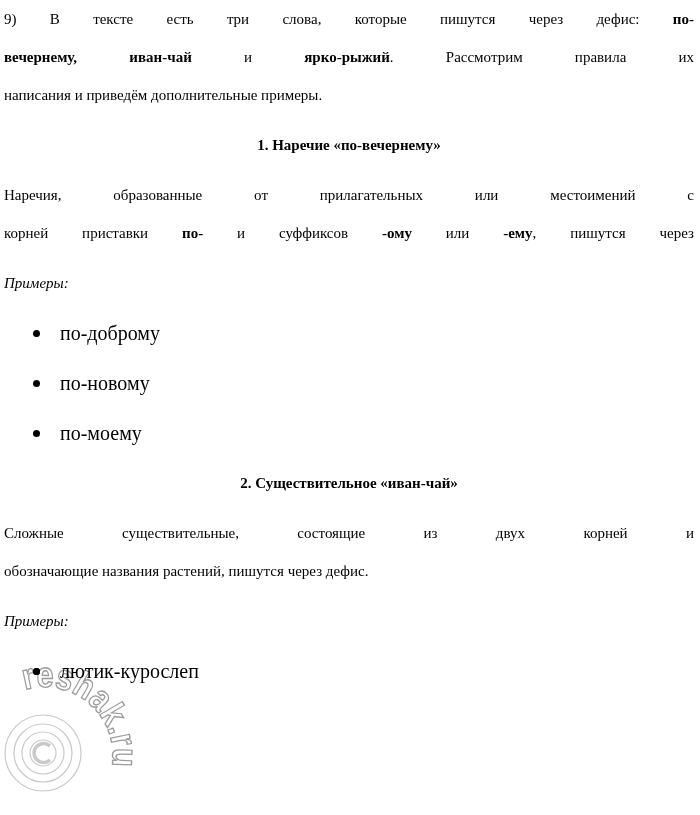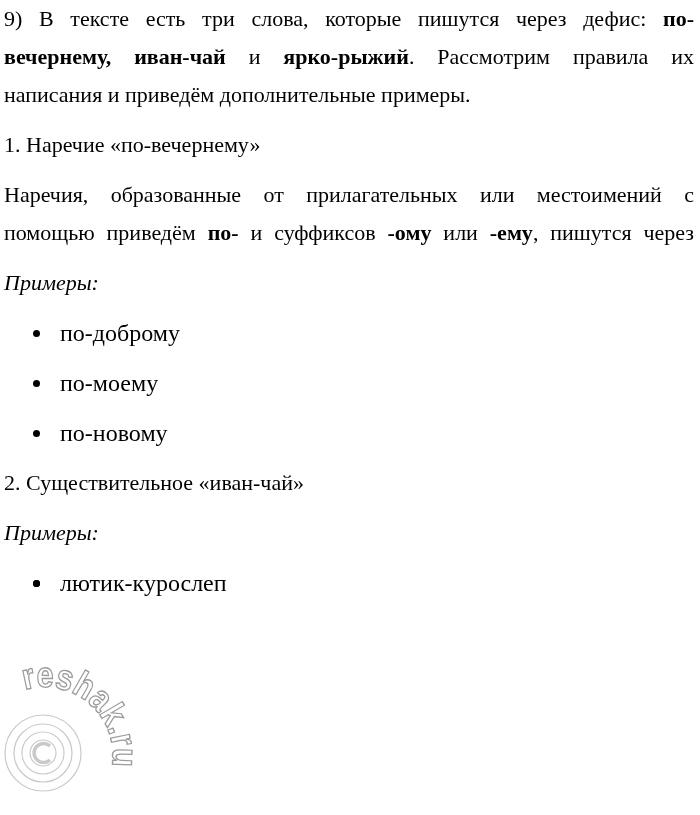--- a/index.html
+++ b/index.html
@@ -7,32 +7,32 @@
     width: 700px; height: 815px; overflow: hidden;
     font-family: "Liberation Serif", serif;
     color: #000000;
   }
   .doc { position: relative; width: 700px; height: 815px; }
 
   
   .watermark { position: absolute; left: 0; top: 640px; z-index: 0; }
   .content { position: relative; z-index: 1; padding: 0 6px 0 4px; }
 
-  .para, .heading, .label { font-size: 22px; line-height: 38px; margin: 0 0 12px 0; }
-  .heading { font-weight: normal; }
+  .para, .heading, .label { font-size: 15px; line-height: 38px; margin: 0 0 12px 0; }
+  .heading { font-weight: bold; text-align: center; }
   .label { font-style: italic; }
 
   .line { text-align: justify; text-align-last: justify; }
   .line.last { text-align: center; text-align-last: left; }
   .b { font-weight: bold; }
 
   .list { margin: 0 0 12px 0; }
   .li {
     position: relative; padding-left: 56px;
-    font-size: 24px; line-height: 38px; margin: 0 0 12px 0;
+    font-size: 20px; line-height: 38px; margin: 0 0 12px 0;
   }
   .dot {
     position: absolute; left: 29px; top: 16px;
     width: 7px; height: 7px; border-radius: 50%; background: #000;
   }
 </style>
 </head>
 <body>
 
 <div class="doc">
@@ -55,33 +55,37 @@
     <div class="para">
         <div class="line"><span>9) В тексте есть три слова, которые пишутся через дефис: </span><span class="b">по-</span></div>
         <div class="line"><span class="b">вечернему,</span><span> </span><span class="b">иван-чай</span><span> и </span><span class="b">ярко-рыжий</span><span>. Рассмотрим правила их</span></div>
         <div class="line last"><span>написания и приведём дополнительные примеры.</span></div>
       </div>
 
     <div class="heading">1. Наречие «по-вечернему»</div>
 
     <div class="para">
         <div class="line"><span>Наречия, образованные от прилагательных или местоимений с</span></div>
-        <div class="line"><span>помощью приведём </span><span class="b">по-</span><span> и суффиксов </span><span class="b">-ому</span><span> или </span><span class="b">-ему</span><span>, пишутся через</span></div>
+        <div class="line"><span>корней приставки </span><span class="b">по-</span><span> и суффиксов </span><span class="b">-ому</span><span> или </span><span class="b">-ему</span><span>, пишутся через</span></div>
       </div>
 
     <div class="label">Примеры:</div>
 
     <div class="list">
         <div class="li"><span class="dot"></span><span>по-доброму</span></div>
+        <div class="li"><span class="dot"></span><span>по-новому</span></div>
         <div class="li"><span class="dot"></span><span>по-моему</span></div>
-        <div class="li"><span class="dot"></span><span>по-новому</span></div>
       </div>
 
     <div class="heading">2. Существительное «иван-чай»</div>
 
+    <div class="para">
+        <div class="line"><span>Сложные существительные, состоящие из двух корней и</span></div>
+        <div class="line last"><span>обозначающие названия растений, пишутся через дефис.</span></div>
+      </div>
 
     <div class="label">Примеры:</div>
 
     <div class="list">
         <div class="li"><span class="dot"></span></div>
         <div class="li"><span class="dot"></span><span>лютик-курослеп</span></div>
       </div>
   </div>
 </div>
 

